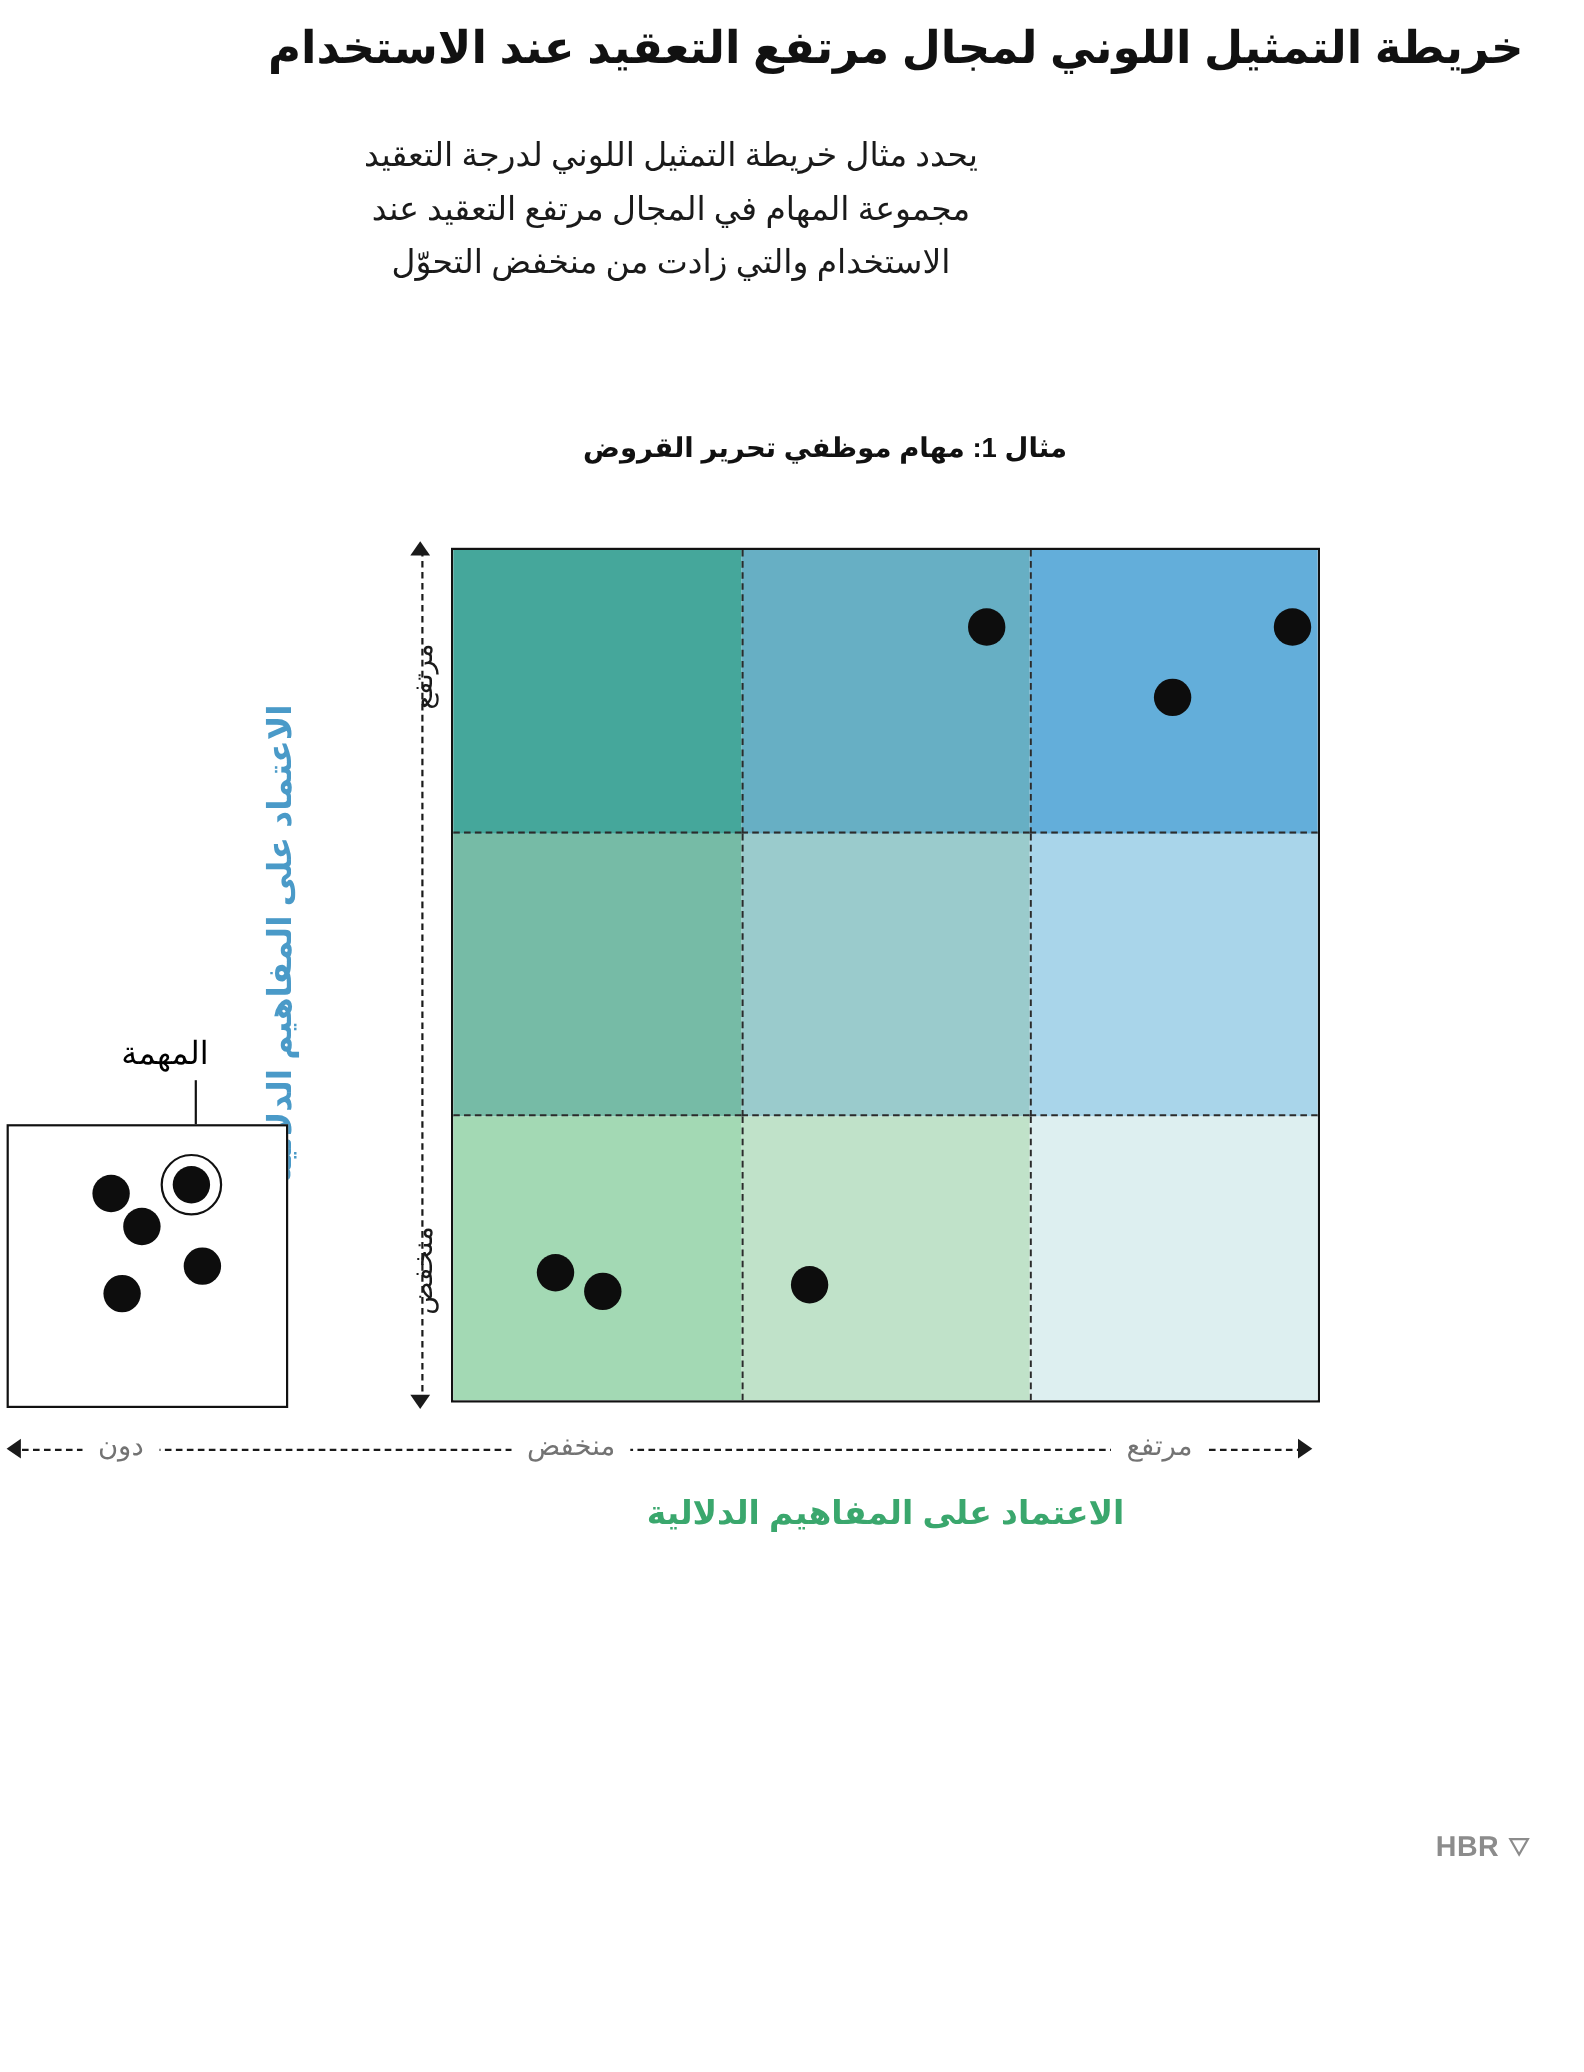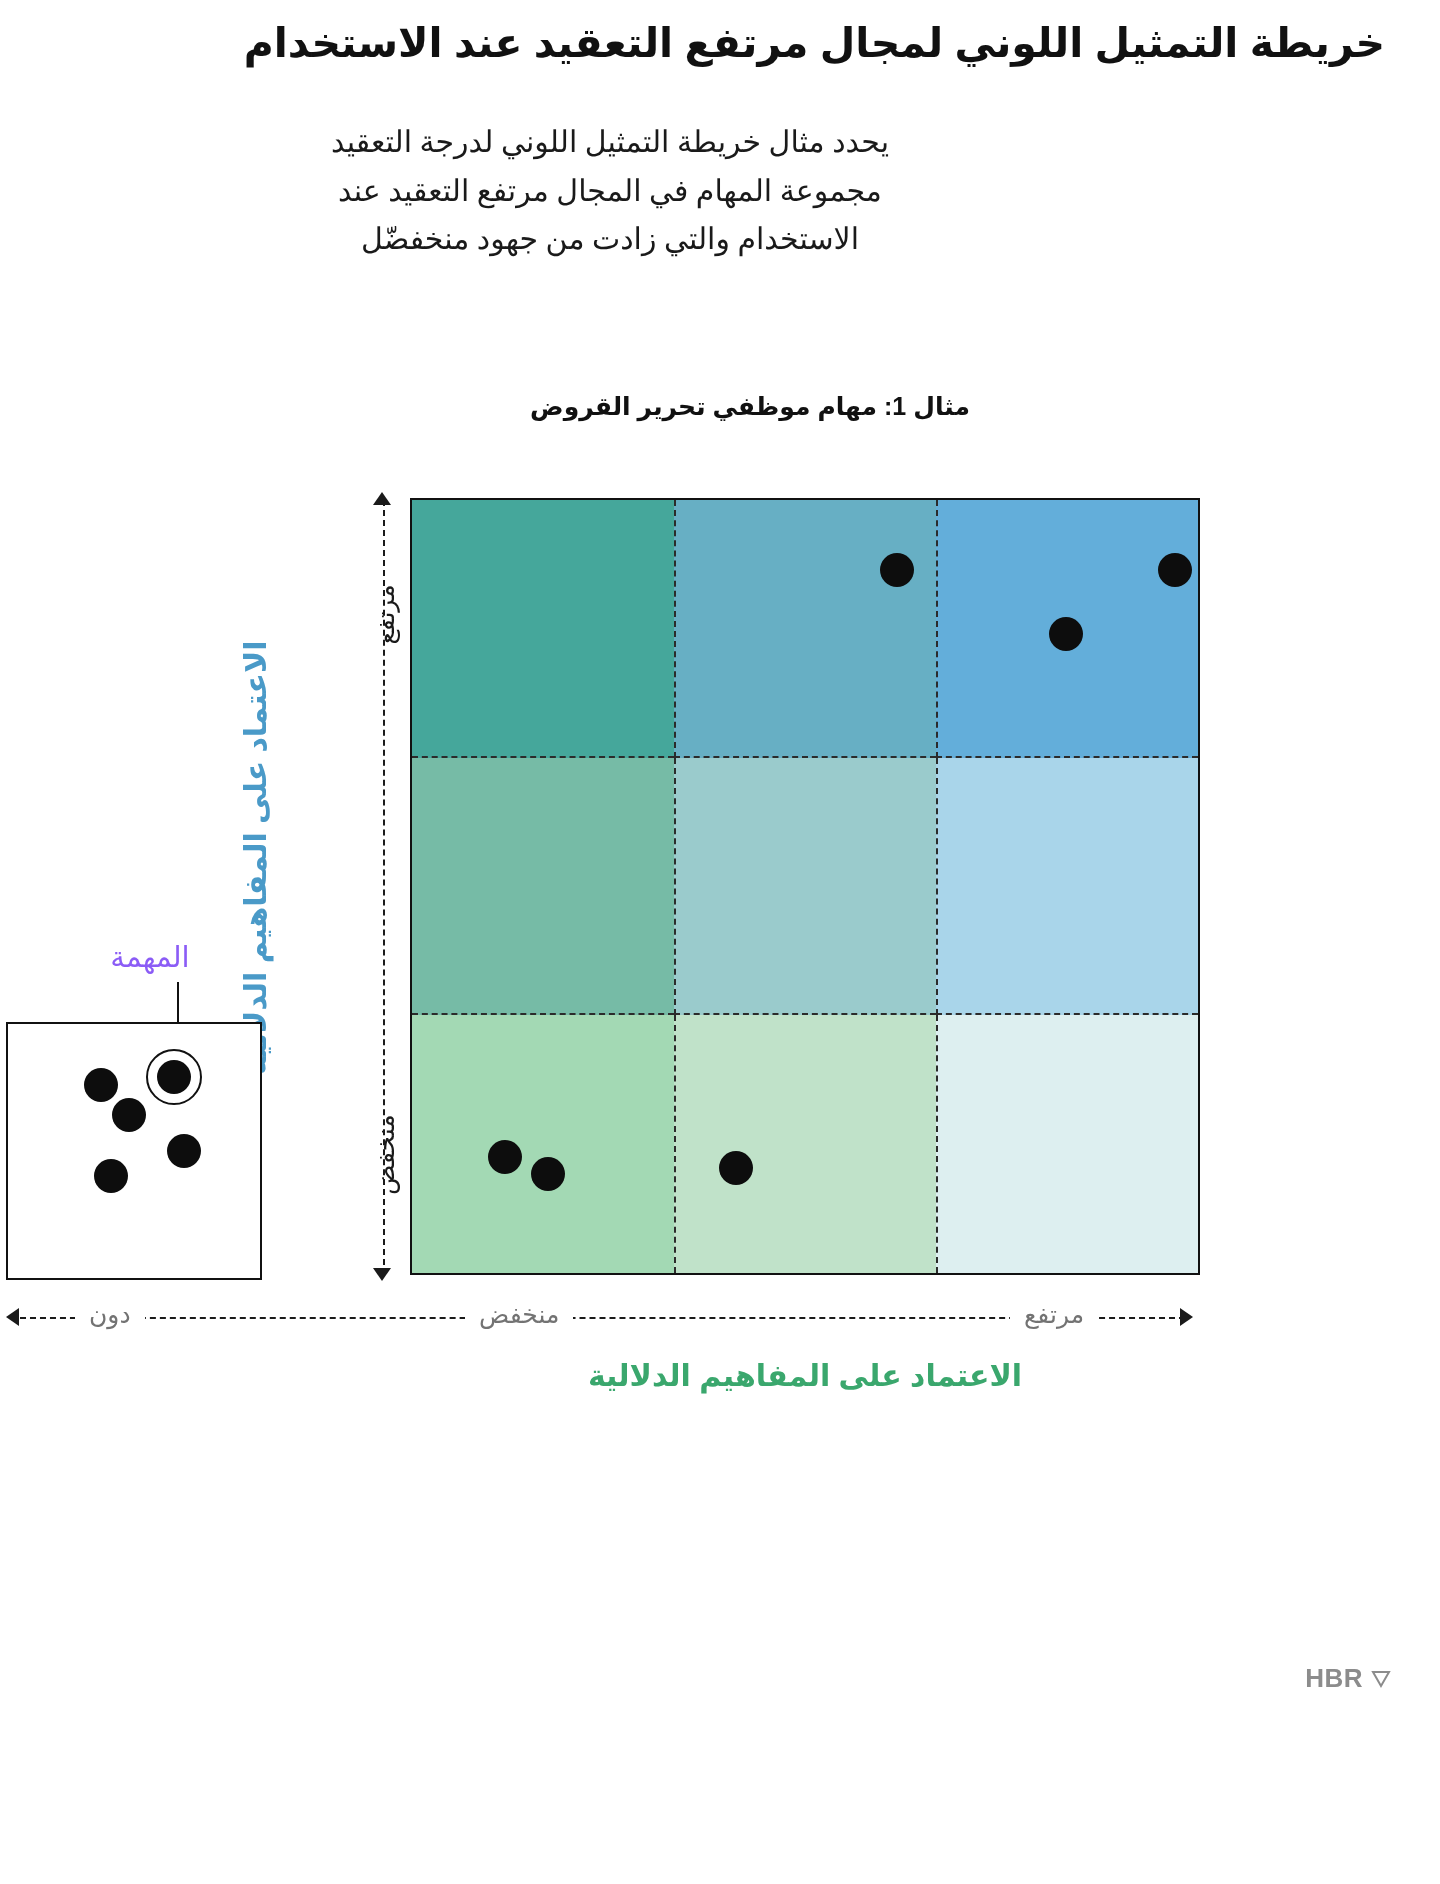--- a/index.html
+++ b/index.html
@@ -161,21 +161,21 @@
     position: absolute;
     width: 56px; height: 56px;
     border: 2px solid #111111;
     border-radius: 50%;
     transform: translate(-50%, -50%);
   }
   .legend-label {
     position: absolute;
     left: 60px; top: 940px; width: 180px;
     text-align: center;
-    font-size: 29px; color: #8b5cf6;
+    font-size: 29px; color: #000000;
   }
   .legend-leader {
     position: absolute;
     left: 178px; top: 975px;
     width: 0; height: 0;
     overflow: visible;
   }
 
   
   .hbr {
@@ -198,21 +198,21 @@
 </head>
 <body>
 
 <div id="root">
 
   <h1 class="title">خريطة التمثيل اللوني لمجال مرتفع التعقيد عند الاستخدام</h1>
 
   <div class="subtitle">
     <span>يحدد مثال خريطة التمثيل اللوني لدرجة التعقيد</span>
     <span>مجموعة المهام في المجال مرتفع التعقيد عند</span>
-    <span>الاستخدام والتي زادت من جهود منخفضّل</span>
+    <span>الاستخدام والتي زادت من منخفض التحوّل</span>
   </div>
 
   <h2 class="example-heading">مثال 1: مهام موظفي تحرير القروض</h2>
 
   <div class="y-arrow"></div>
   <div class="y-arrow-head-up"></div>
   <div class="y-arrow-head-dn"></div>
 
   <div class="y-tick y-tick-high">مرتفع</div>
   <div class="y-tick y-tick-low">منخفض</div>

